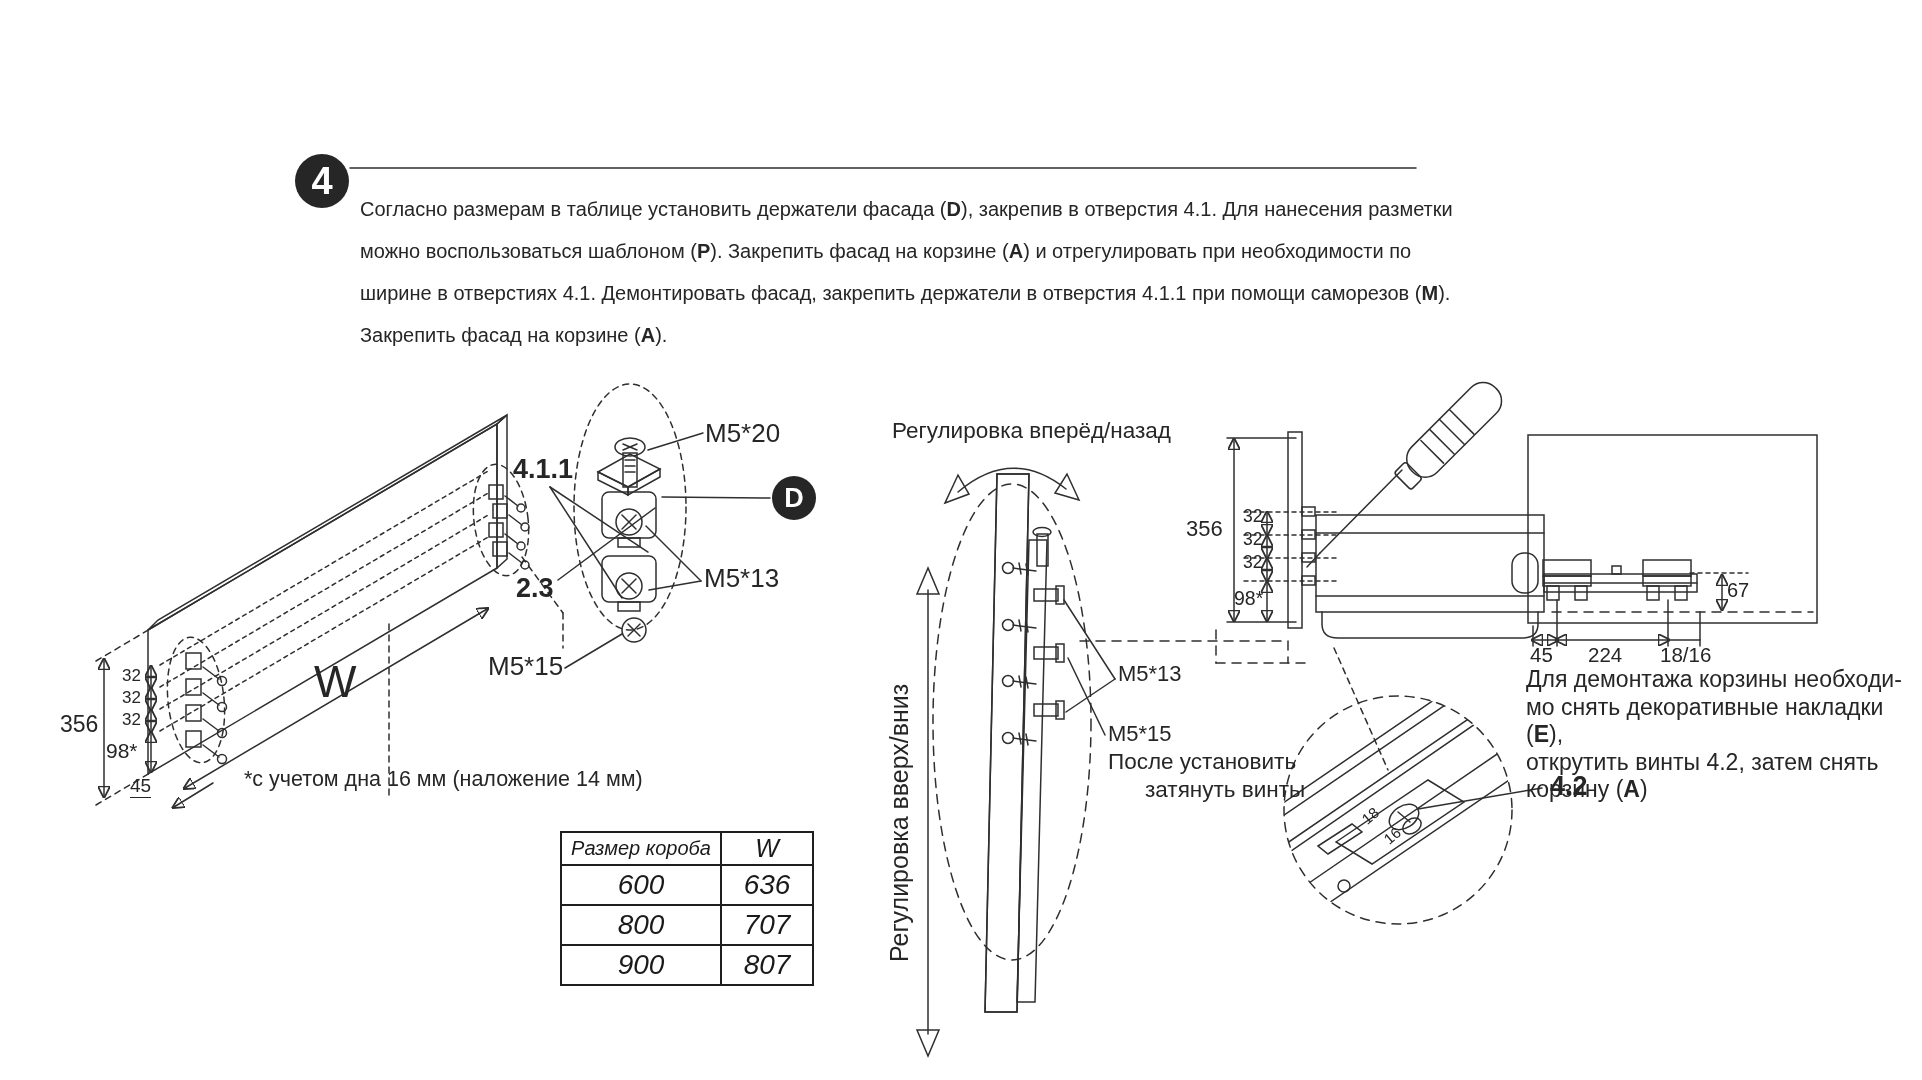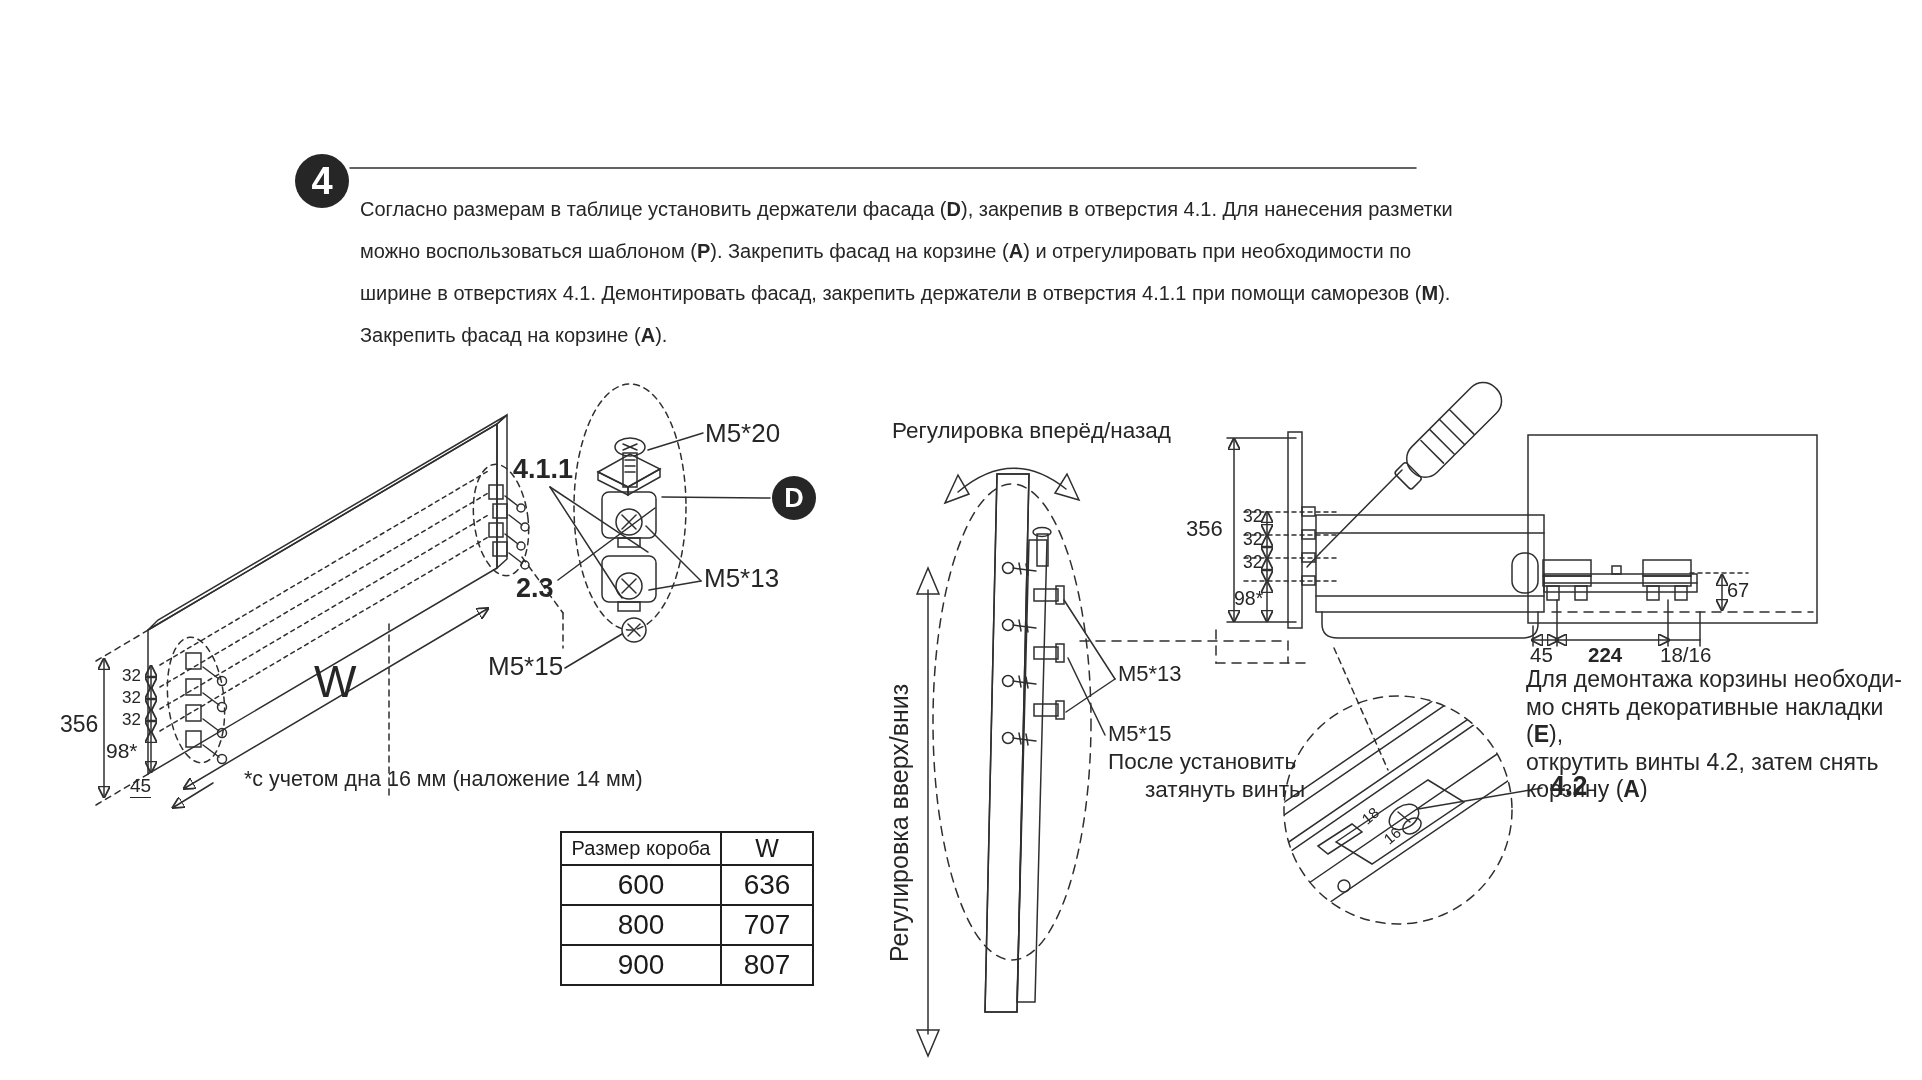--- a/index.html
+++ b/index.html
@@ -26,21 +26,21 @@
   .dcircle{position:absolute;left:772px;top:476px;width:44px;height:44px;border-radius:50%;
         background:#262626;color:#fff;font-size:27px;font-weight:bold;display:flex;
         align-items:center;justify-content:center;}
   .wtable{position:absolute;left:560px;top:831px;border-collapse:collapse;}
   .wtable td{border:2.5px solid #1f1f1f;text-align:center;vertical-align:middle;
         font-size:28px;color:#1a1a1a;padding:0;}
   .wtable .hd td{font-size:20px;height:31px;}
   .wtable .hd td:last-child{font-size:25px;}
   .wtable td:first-child{width:158px;}
   .wtable td:last-child{width:90px;}
-  .wtable tr td{height:38px;}
+  .wtable tr td{height:38px;font-style:italic;}
   .vrot{transform:rotate(-90deg);transform-origin:0 0;}
   .u{border-bottom:1.5px solid #262626;padding-bottom:1px;}
   .note{position:absolute;left:1526px;top:666px;width:400px;font-size:23px;line-height:27.5px;}
 </style>
 </head>
 <body>
 
 <div class="page">
 
 <svg class="art" viewBox="0 0 1922 1080">
@@ -345,21 +345,21 @@
 <div class="lbl" style="left:1108px;top:750px;font-size:22.5px;">После установить</div>
 <div class="lbl" style="left:1145px;top:778px;font-size:22.5px;">затянуть винты</div>
 
 <div class="lbl" style="left:1186px;top:517px;font-size:22px;">356</div>
 <div class="lbl" style="left:1243px;top:507px;font-size:17.5px;">32</div>
 <div class="lbl" style="left:1243px;top:530px;font-size:17.5px;">32</div>
 <div class="lbl" style="left:1243px;top:553px;font-size:17.5px;">32</div>
 <div class="lbl" style="left:1234px;top:588px;font-size:19.5px;">98*</div>
 <div class="lbl" style="left:1727px;top:580px;font-size:20px;">67</div>
 <div class="lbl" style="left:1530px;top:644px;font-size:20.5px;">45</div>
-<div class="lbl" style="left:1588px;top:644px;font-size:20.5px;font-weight:bold;">224</div>
+<div class="lbl" style="left:1588px;top:644px;font-size:20.5px;">224</div>
 <div class="lbl" style="left:1660px;top:644px;font-size:20.5px;">18/16</div>
 <div class="lbl" style="left:1362px;top:808px;font-size:15px;transform:rotate(-40deg);">18</div>
 <div class="lbl" style="left:1384px;top:828px;font-size:15px;transform:rotate(-40deg);">16</div>
 <div class="lbl b" style="left:1550px;top:772px;font-size:27px;">4.2</div>
 
 <div class="note"><span>Для демонтажа корзины необходи-</span><br><span>мо снять декоративные накладки (</span><span class="b">E</span><span>),</span><br><span>открутить винты 4.2, затем снять</span><br><span>корзину (</span><span class="b">A</span><span>)</span></div>
 
 </div>
 
 </body></html>

